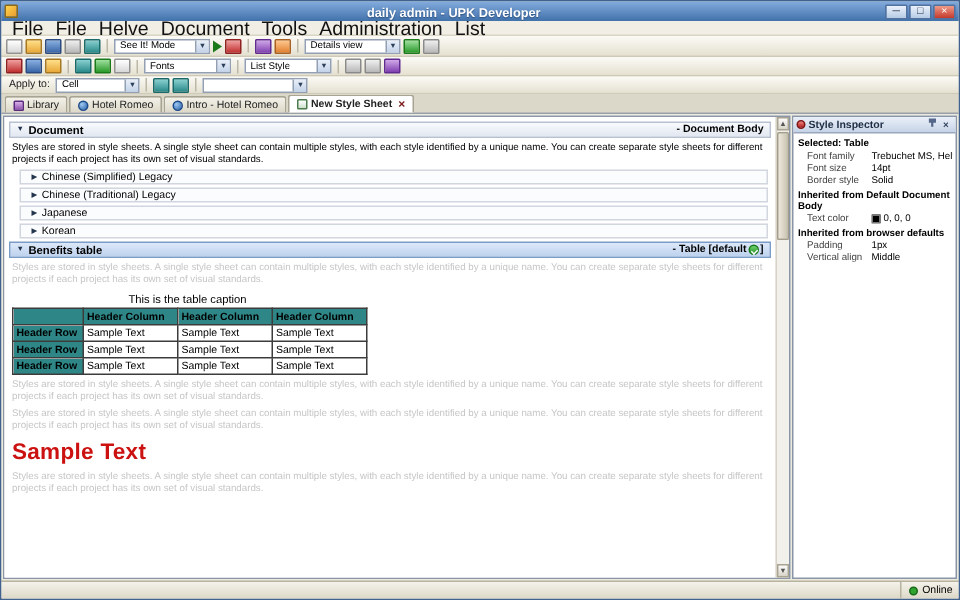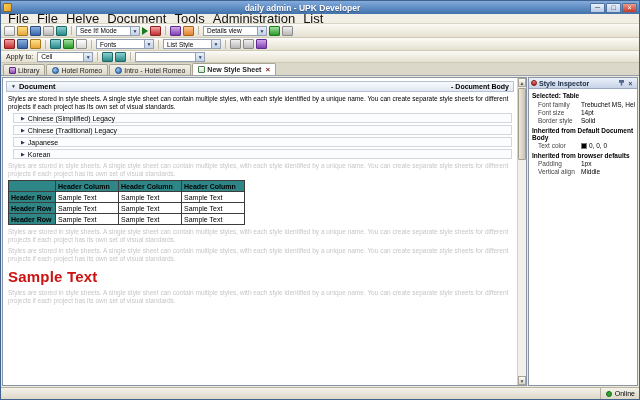--- a/index.html
+++ b/index.html
@@ -236,23 +236,33 @@
         </div>
         <div class="collapsed-bar">
           <span class="tri">▶</span>
           <span>Japanese</span>
         </div>
         <div class="collapsed-bar">
           <span class="tri">▶</span>
           <span>Korean</span>
         </div>
 
+        <div class="sec-header selected">
+          <span class="tri">▼</span>
+          <span class="sec-title">Benefits table</span>
+          <span class="sec-right">
+            <span>- Table [default</span>
+            <span class="check-badge"></span>
+            <span>]</span>
+          </span>
+        </div>
 
         <div class="para ghost">Styles are stored in style sheets. A single style sheet can contain multiple styles, with each style identified by a unique name. You can create separate style sheets for different projects if each project has its own set of visual standards.</div>
 
+        <div class="caption">This is the table caption</div>
         <table class="sample">
           <tbody>
               <tr>
             <td class="hdr cw1" style="background-color: rgb(46, 134, 135);"></td>
             <td class="hdr cw2" style="background-color: rgb(46, 134, 135);">Header Column</td>
             <td class="hdr cw2" style="background-color: rgb(46, 134, 135);">Header Column</td>
             <td class="hdr cw2" style="background-color: rgb(46, 134, 135);">Header Column</td>
           </tr>
           <tr>
             <td class="hdr cw1" style="background-color: rgb(46, 134, 135);">Header Row</td>

